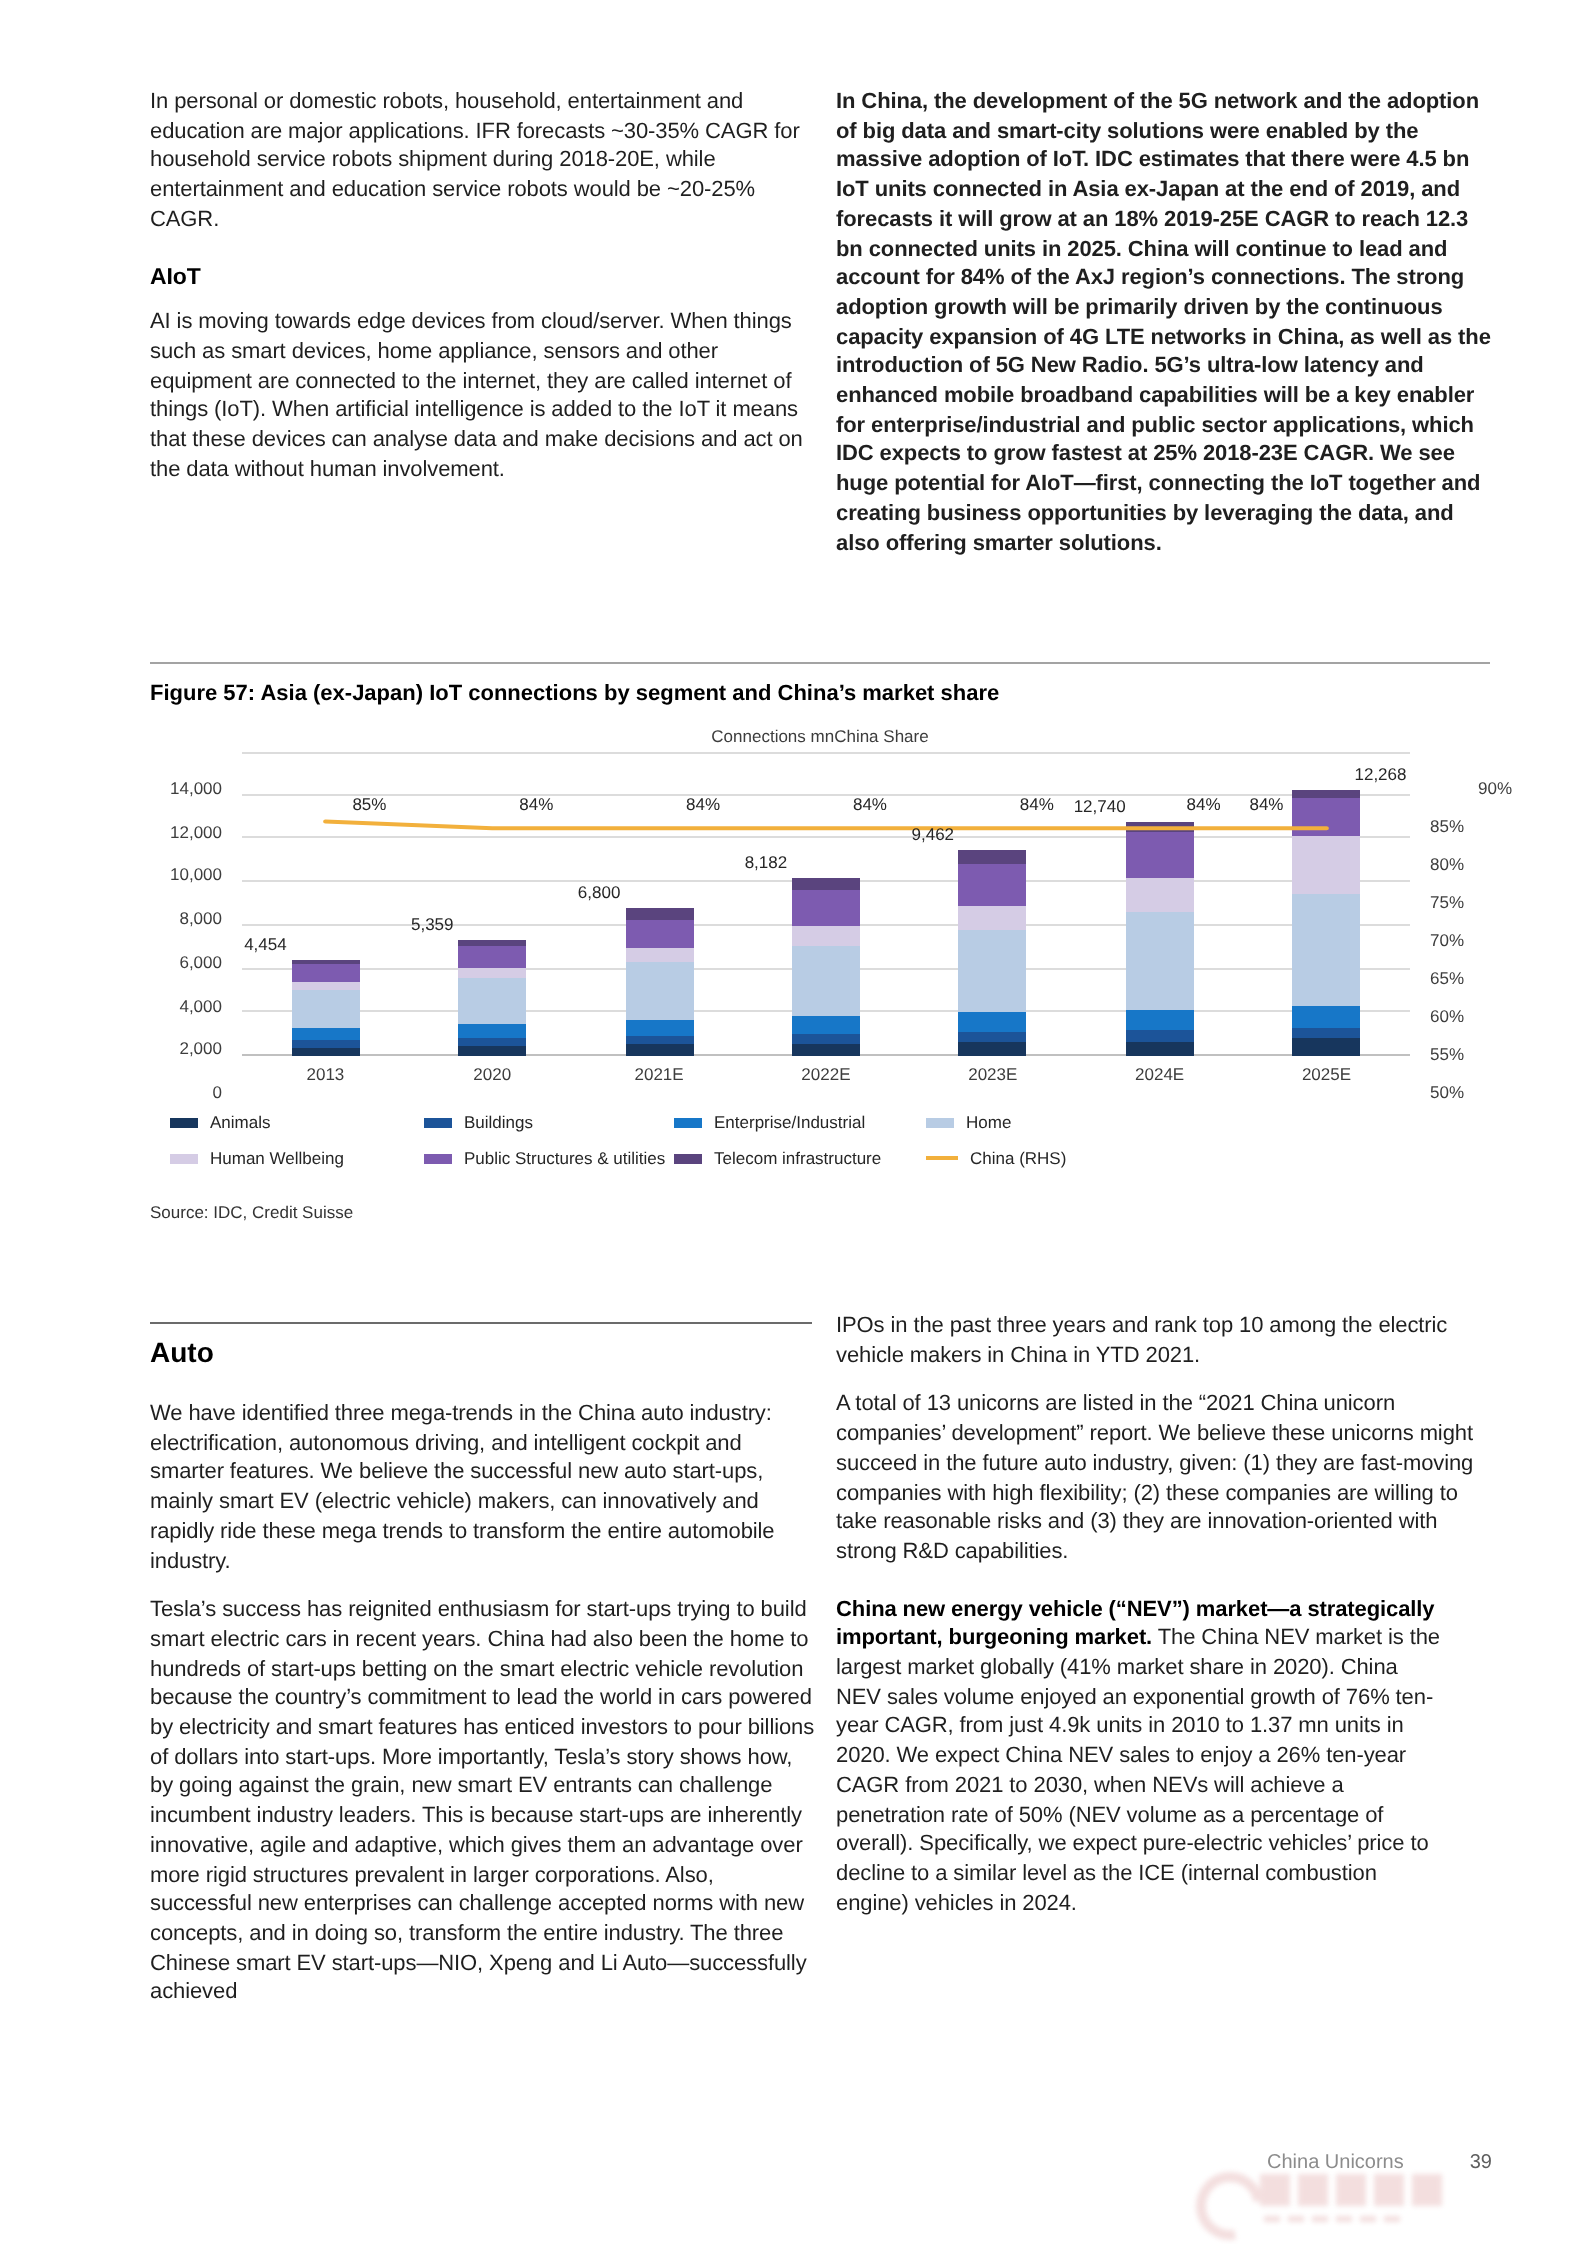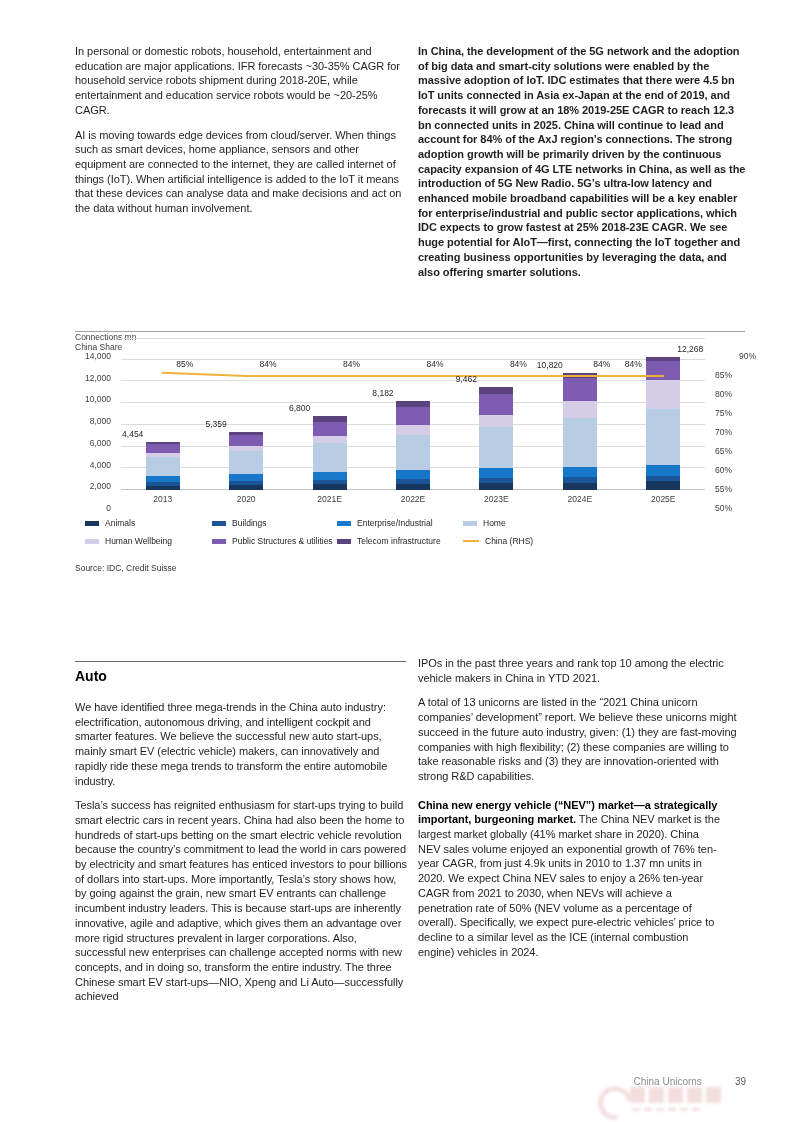--- a/index.html
+++ b/index.html
@@ -8,21 +8,21 @@
     font-family:"Liberation Sans", sans-serif; color:#1f1f1f; overflow:hidden;
   }
   .textcol { position:absolute; font-size:11px; line-height:14.7px; letter-spacing:-0.05px; }
   .textcol p { margin:0 0 10px 0; }
   .sub-heading { font-weight:bold; font-size:11.5px; margin:14px 0 8px 0; color:#000; }
 
   
   .figure { position:absolute; left:75px; top:331px; width:670px; }
   .fig-rule { height:1px; background:#a3a3a3; }
   .fig-title { font-weight:bold; font-size:11px; color:#000; margin:9px 0 10px 0; }
-  .axis-captions { display:flex; justify-content:center; font-size:8.5px; color:#3d3d3d; margin-bottom:4px;flex-direction:column; }
+  .axis-captions { display:flex; justify-content:center; font-size:8.5px; color:#3d3d3d; margin-bottom:21px; }
   .chart-area { position:relative; height:134px; }
   .yaxis-left  { position:absolute; left:0; top:0; width:42px; height:100%; }
   .yaxis-right { position:absolute; right:0; top:0; width:36px; height:100%; }
   .ytick { position:absolute; font-size:8.5px; color:#3d3d3d; white-space:nowrap; }
   .yaxis-left  .ytick { right:6px; }
   .yaxis-right .ytick { left:6px; }
   .plot { position:absolute; left:46px; right:40px; top:0; bottom:0; }
   .gridline { position:absolute; left:0; right:0; height:1px; background:#dcdcdc; }
   .gridline.baseline { background:#c0c0c0; }
   .slots { position:absolute; inset:0; display:flex; }
@@ -65,29 +65,31 @@
   .wm-dots { position:absolute; left:34px; top:24px; display:flex; gap:4px; }
   .wm-dots span { width:8px; height:3px; background:#dc9c9c; display:block; }
 </style>
 </head>
 <body>
 
 <div class="page">
 
   <div class="textcol" style="left:75px; top:44px; width:333px;">
     <p>In personal or domestic robots, household, entertainment and education are major applications. IFR forecasts ~30-35% CAGR for household service robots shipment during 2018-20E, while entertainment and education service robots would be ~20-25% CAGR.</p>
+    <div class="sub-heading">AIoT</div>
     <p>AI is moving towards edge devices from cloud/server. When things such as smart devices, home appliance, sensors and other equipment are connected to the internet, they are called internet of things (IoT). When artificial intelligence is added to the IoT it means that these devices can analyse data and make decisions and act on the data without human involvement.</p>
   </div>
 
   <div class="textcol" style="left:418px; top:44px; width:330px;font-weight:bold;">
     <p>In China, the development of the 5G network and the adoption of big data and smart-city solutions were enabled by the massive adoption of IoT. IDC estimates that there were 4.5 bn IoT units connected in Asia ex-Japan at the end of 2019, and forecasts it will grow at an 18% 2019-25E CAGR to reach 12.3 bn connected units in 2025. China will continue to lead and account for 84% of the AxJ region’s connections. The strong adoption growth will be primarily driven by the continuous capacity expansion of 4G LTE networks in China, as well as the introduction of 5G New Radio. 5G’s ultra-low latency and enhanced mobile broadband capabilities will be a key enabler for enterprise/industrial and public sector applications, which IDC expects to grow fastest at 25% 2018-23E CAGR. We see huge potential for AIoT—first, connecting the IoT together and creating business opportunities by leveraging the data, and also offering smarter solutions.</p>
   </div>
 
   <div class="figure">
     <div class="fig-rule"></div>
+    <div class="fig-title">Figure 57: Asia (ex-Japan) IoT connections by segment and China’s market share</div>
     <div class="axis-captions">
       <span>Connections mn</span>
       <span>China Share</span>
     </div>
     <div class="chart-area">
       <div class="yaxis-left" id="yl">
           <div class="ytick" style="top: -5px;">14,000</div>
           <div class="ytick" style="top: 17px;">12,000</div>
           <div class="ytick" style="top: 38px;">10,000</div>
           <div class="ytick" style="top: 60px;">8,000</div>
@@ -174,21 +176,21 @@
             <div class="slot">
               <div class="bar">
                 <div class="seg" style="height: 7.16571px; background: rgb(23, 54, 93);"></div>
                 <div class="seg" style="height: 5.42857px; background: rgb(28, 84, 153);"></div>
                 <div class="seg" style="height: 10.8571px; background: rgb(23, 119, 200);"></div>
                 <div class="seg" style="height: 48.2057px; background: rgb(184, 204, 228);"></div>
                 <div class="seg" style="height: 17.3714px; background: rgb(213, 204, 229);"></div>
                 <div class="seg" style="height: 22.8px; background: rgb(125, 91, 176);"></div>
                 <div class="seg" style="height: 5.64571px; background: rgb(90, 68, 126);"></div>
               </div>
-              <div class="total-label" style="bottom: 120.474px; left: calc(50% - 30px);">10,820</div>
+              <div class="total-label" style="bottom: 120.474px; left: calc(50% - 30px);">12,740</div>
               <div class="pct-label" style="left: calc(50% + 22px);">84%</div>
             </div>
             <div class="slot">
               <div class="bar">
                 <div class="seg" style="height: 9.01143px; background: rgb(23, 54, 93);"></div>
                 <div class="seg" style="height: 4.88571px; background: rgb(28, 84, 153);"></div>
                 <div class="seg" style="height: 11.0743px; background: rgb(23, 119, 200);"></div>
                 <div class="seg" style="height: 56.4571px; background: rgb(184, 204, 228);"></div>
                 <div class="seg" style="height: 28.2286px; background: rgb(213, 204, 229);"></div>
                 <div class="seg" style="height: 19.5429px; background: rgb(125, 91, 176);"></div>

